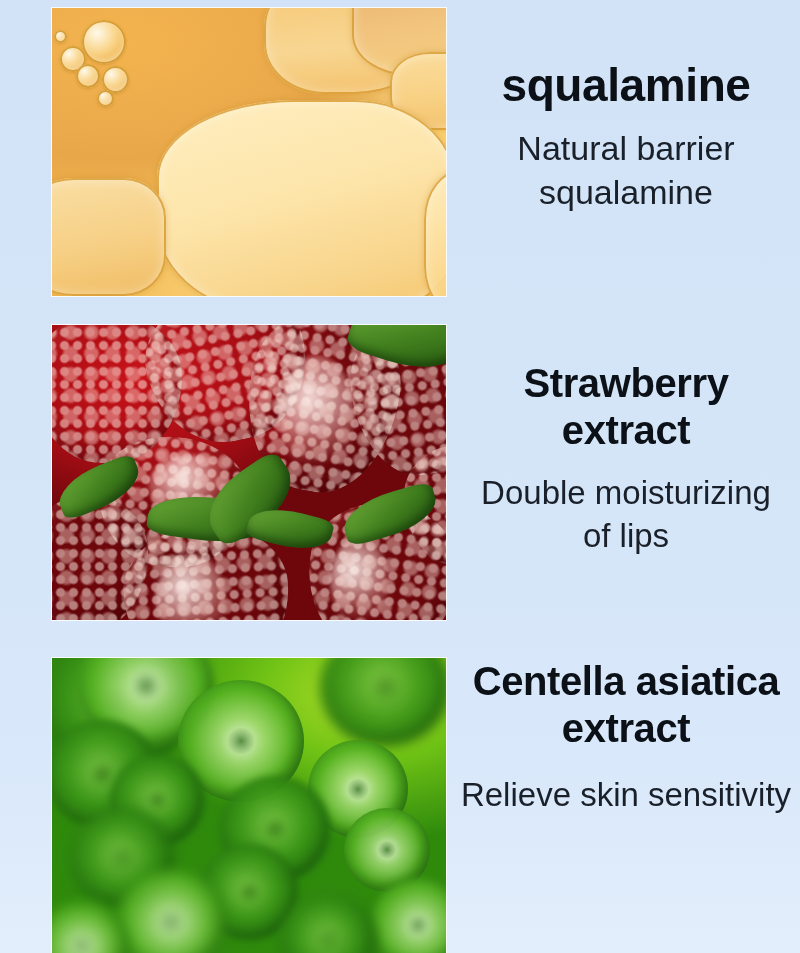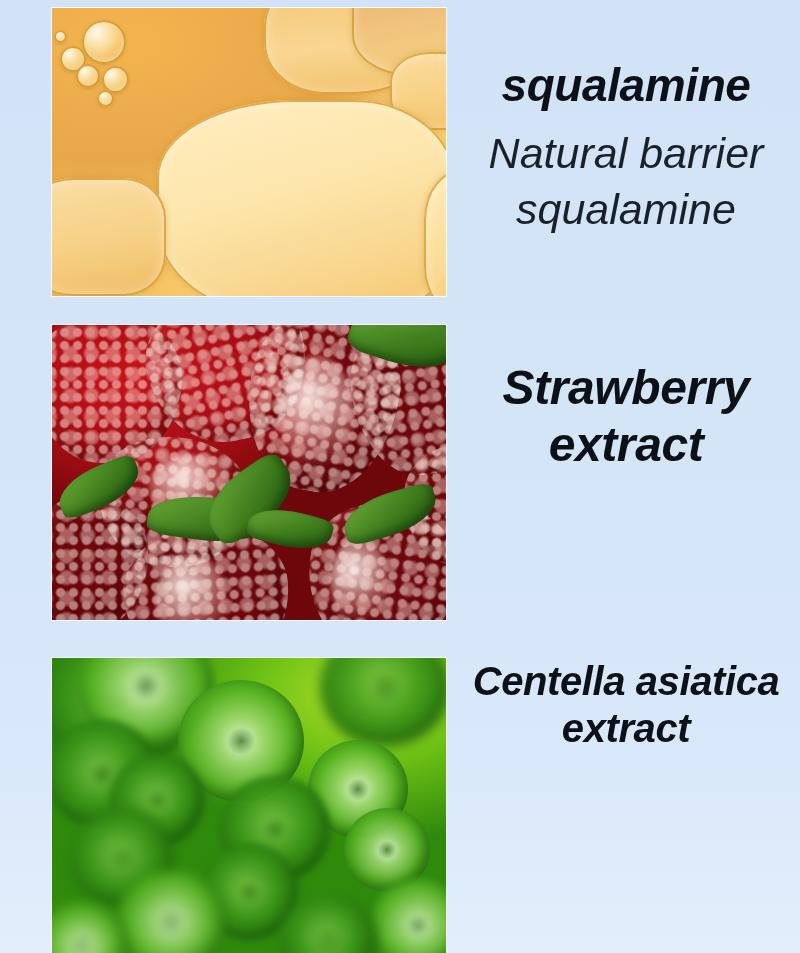--- a/index.html
+++ b/index.html
@@ -166,43 +166,42 @@
   .pwleaf.blur  { filter: blur(3.5px); }
   .pwleaf.blur2 { filter: blur(6px); }
 
   
   .text-block {
     position: absolute;
     left: 452px;
     width: 348px;
     text-align: center;
     color: #10151c;
-    font-style: italic;
   }
   #block-squalamine { top: 58px; }
   #block-strawberry { top: 360px; }
   #block-centella   { top: 658px; }
 
   .heading {
     font-size: 43px;
     font-weight: bold;
     line-height: 1.18;
     letter-spacing: -0.4px;
     margin: 0;
     color: #0c1117;
   }
   .subtitle {
-    font-size: 43px;
+    font-size: 34px;
     font-weight: normal;
     line-height: 1.3;
     margin: 14px 0 0 0;
     color: #1a2029;
   }
   #block-squalamine .heading { font-size: 46px; }
-  #block-strawberry .heading { font-size: 48px; }
+  #block-strawberry .heading { font-size: 40px; }
   #block-centella   .heading { font-size: 40px; }
   #block-centella .subtitle  { font-size: 33px; margin-top: 22px; }
   #block-strawberry .subtitle{ font-size: 33px; margin-top: 18px; }
 </style>
 </head>
 <body>
 
 <div id="infographic">
 
   <div class="panel" id="panel-oil">
@@ -272,22 +271,29 @@
       <span>Natural barrier</span><br>
       <span>squalamine</span>
     </p>
   </div>
 
   <div class="text-block" id="block-strawberry">
     <h2 class="heading">
       <span>Strawberry</span><br>
       <span>extract</span>
     </h2>
+    <p class="subtitle">
+      <span>Double moisturizing</span><br>
+      <span>of lips</span>
+    </p>
   </div>
 
   <div class="text-block" id="block-centella">
     <h2 class="heading">
       <span>Centella asiatica</span><br>
       <span>extract</span>
     </h2>
+    <p class="subtitle">
+      <span>Relieve skin sensitivity</span>
+    </p>
   </div>
 
 </div>
 
 </body></html>

